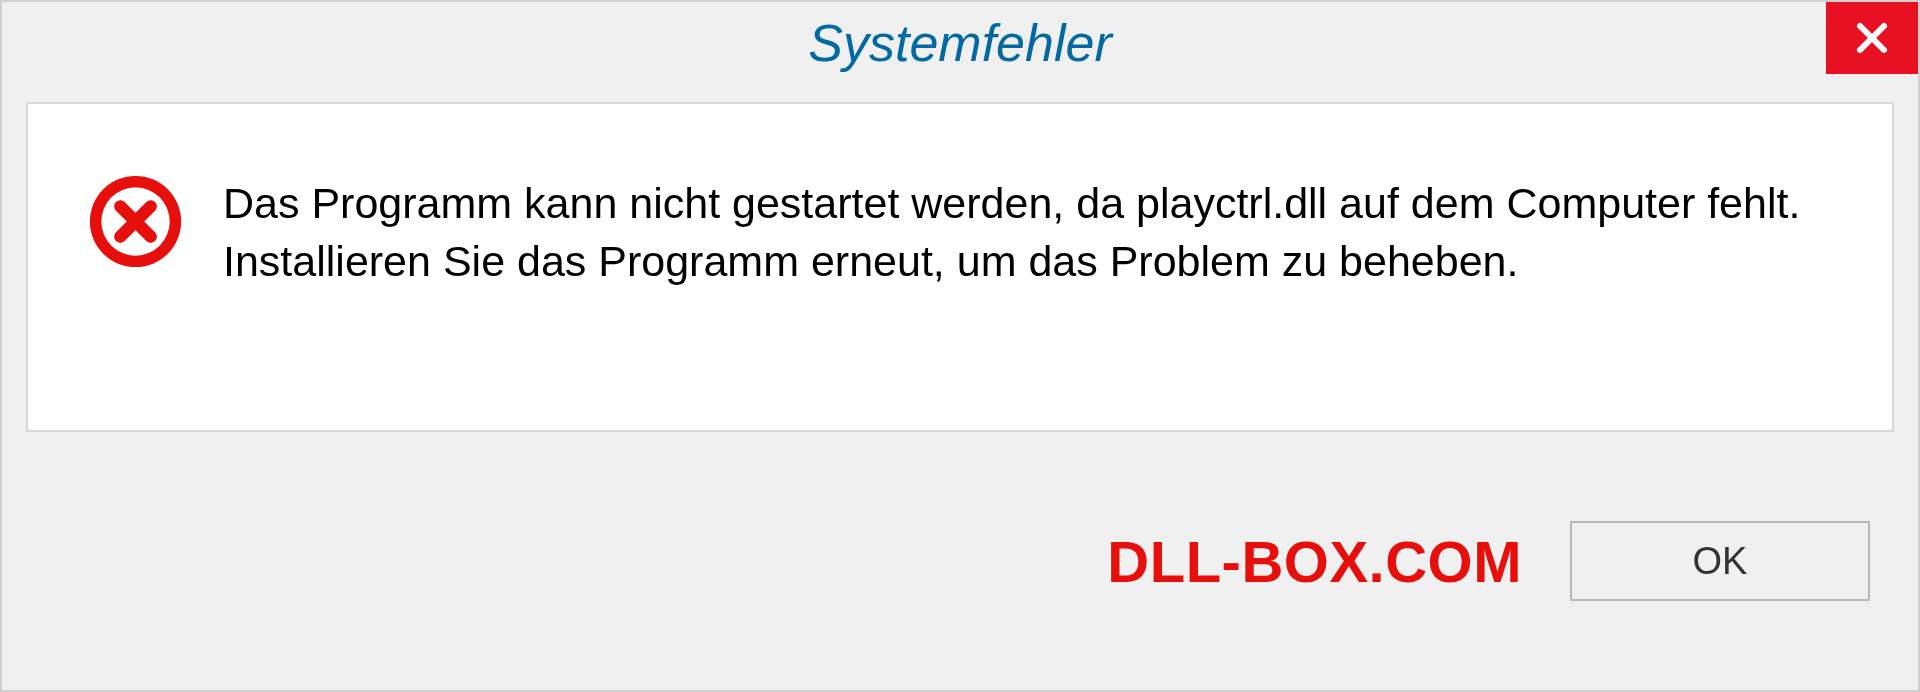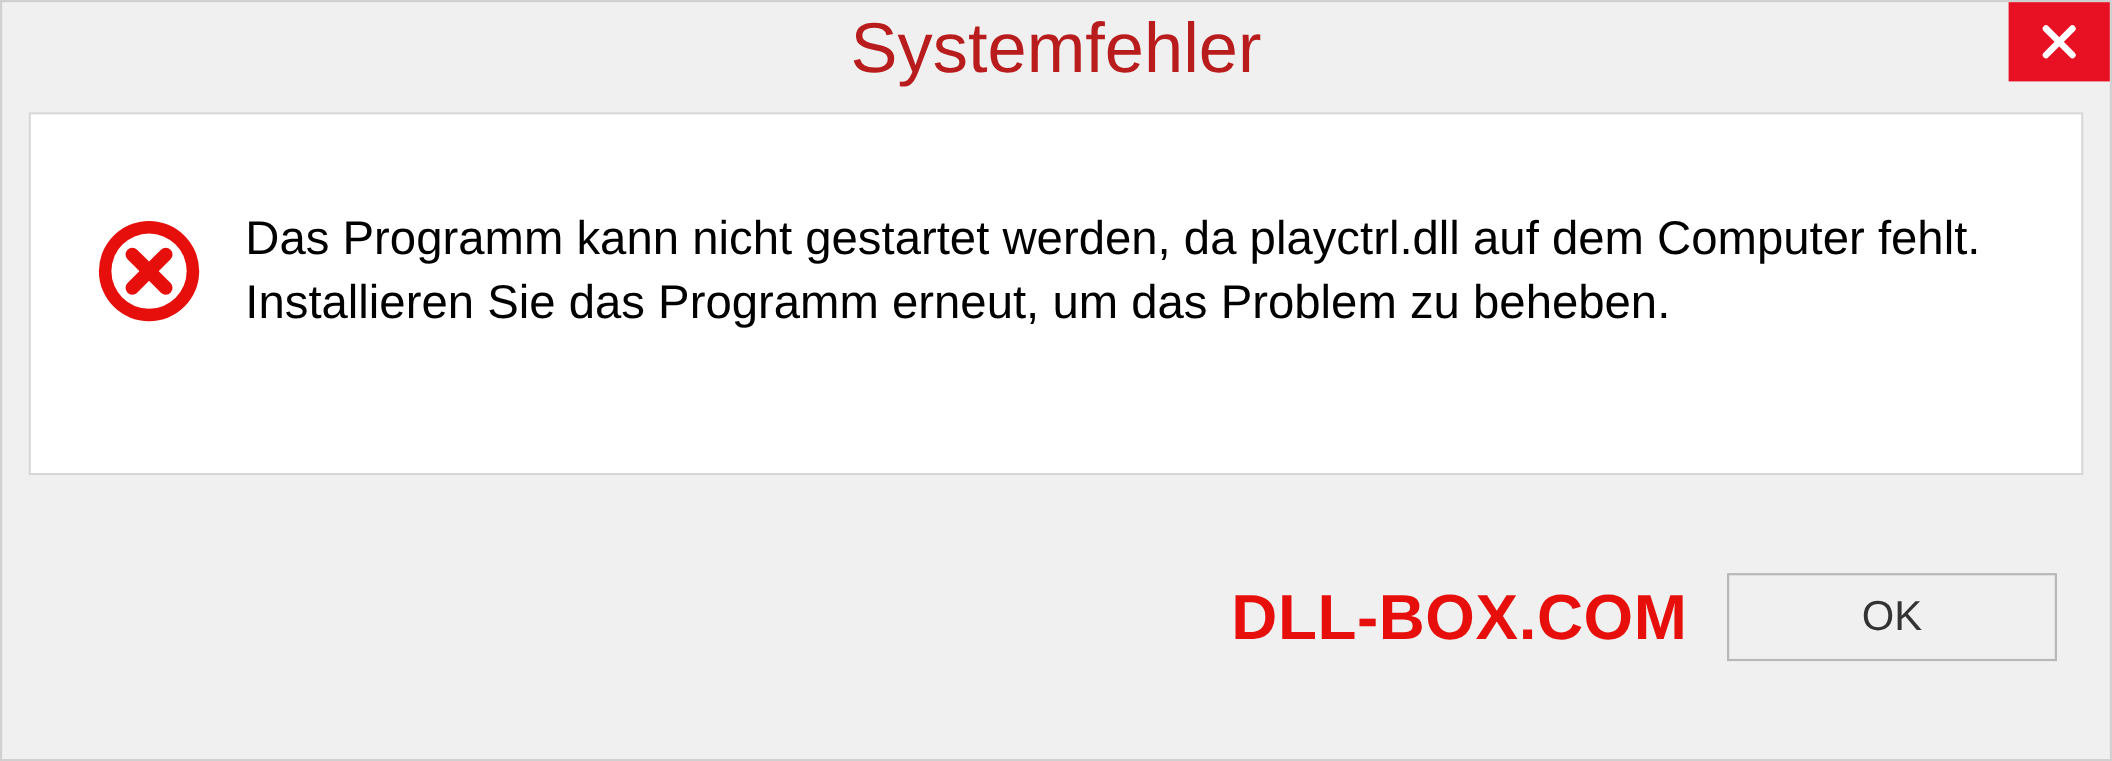--- a/index.html
+++ b/index.html
@@ -24,23 +24,24 @@
       flex-direction: column;
     }
     .titlebar {
       display: flex;
       align-items: center;
       justify-content: center;
       height: 82px;
       position: relative;
     }
     .title {
-      font-size: 64px;
-      color: #b91c1c;
+      font-size: 52px;
+      color: #0369a1;
       font-weight: 400;
+      font-style: italic;
     }
     .close-btn {
       position: absolute;
       right: 0;
       top: 0;
       width: 92px;
       height: 72px;
       background: #e81123;
       display: flex;
       align-items: center;
@@ -50,42 +51,41 @@
     .close-btn svg {
       width: 40px;
       height: 40px;
     }
     .content-panel {
       margin: 18px 24px 0 24px;
       background: #ffffff;
       border: 2px solid #d8d8d8;
       padding: 70px 60px 112px 60px;
       display: flex;
-      align-items: center;
       gap: 40px;
       flex: 0 0 auto;
       min-height: 330px;
     }
     .error-icon {
       width: 95px;
       height: 95px;
       flex-shrink: 0;
     }
     .message {
       font-size: 43px;
       line-height: 1.35;
       color: #000;
       font-weight: 400;
     }
     .footer {
       display: flex;
       align-items: center;
       justify-content: flex-end;
       padding: 32px 48px 32px 48px;
-      gap: 36px;
+      gap: 48px;
       flex: 1;
     }
     .watermark {
       font-size: 58px;
       font-weight: 800;
       color: #e60f0b;
       letter-spacing: 0.5px;
       font-family: Arial, sans-serif;
     }
     .ok-btn {

